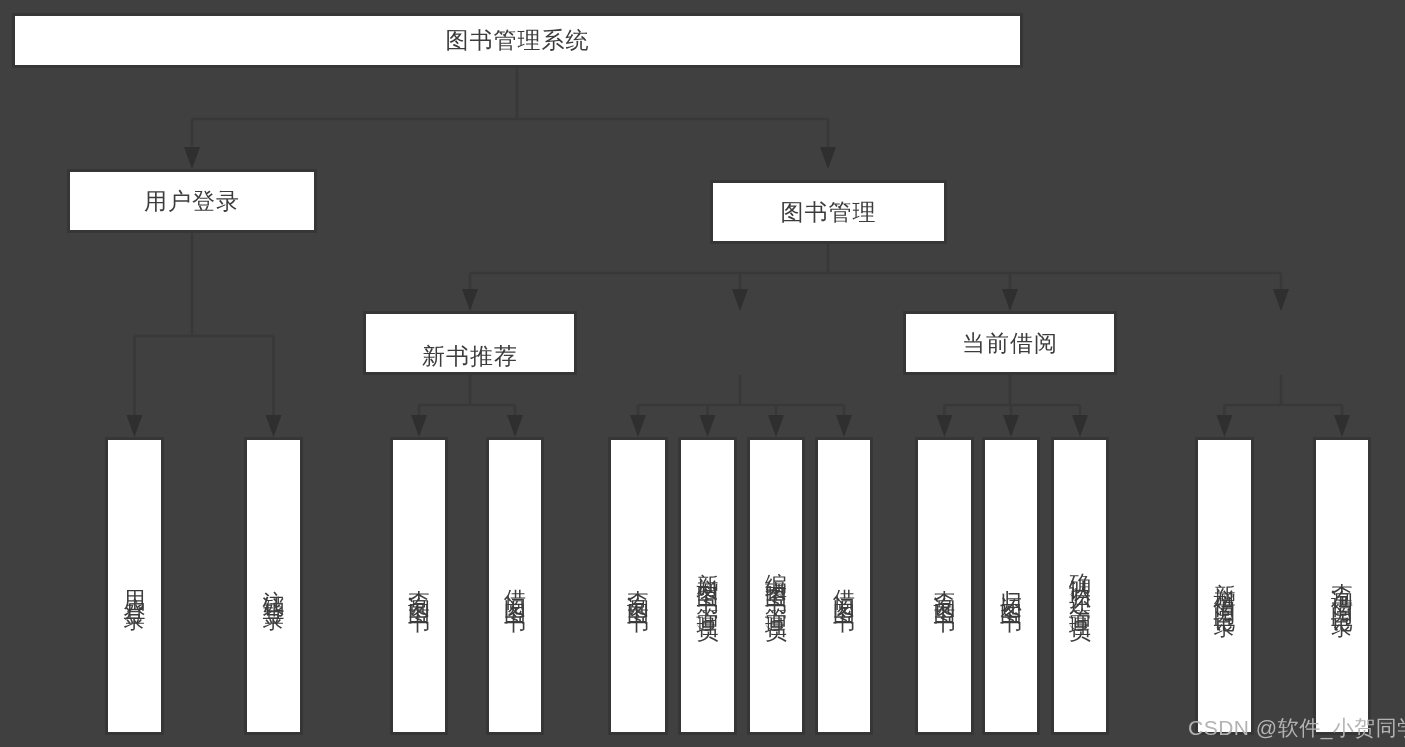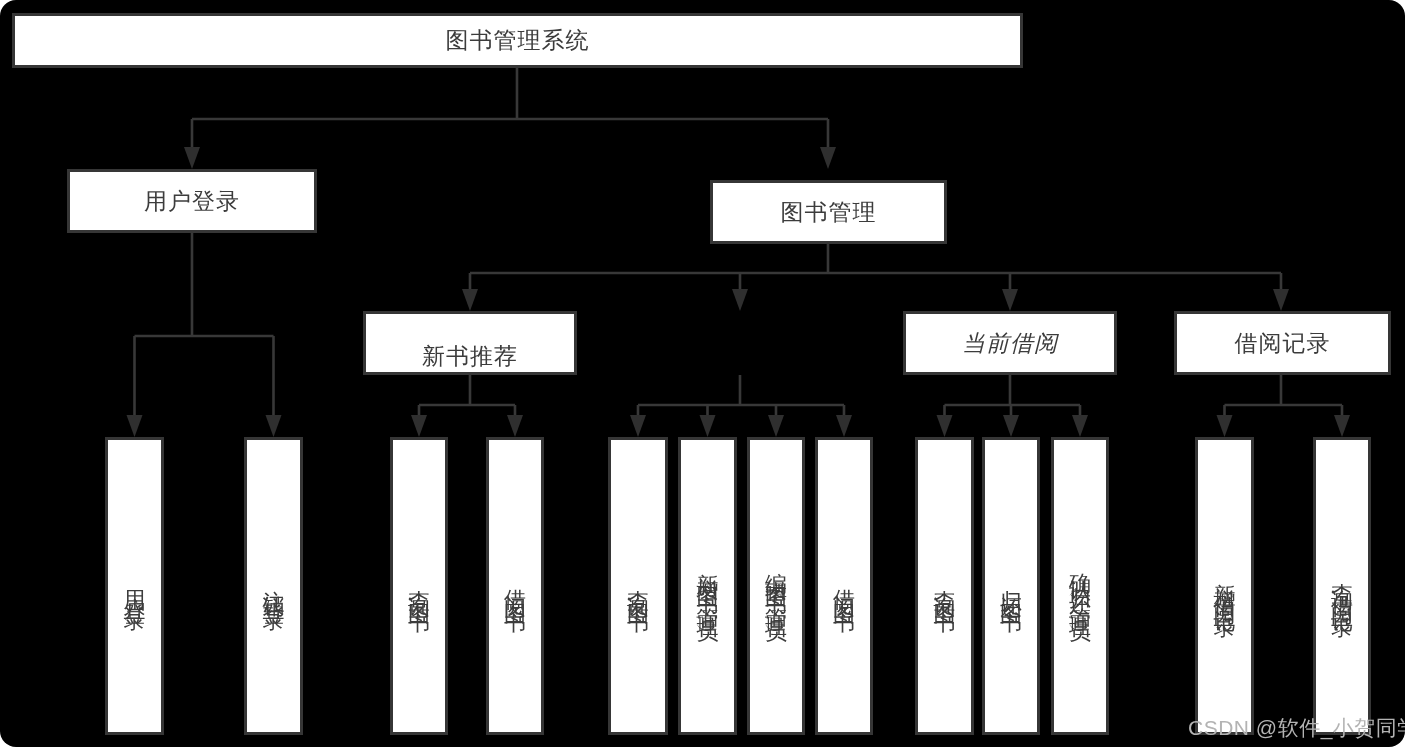--- a/index.html
+++ b/index.html
@@ -5,23 +5,22 @@
   html, body {
     margin: 0;
     padding: 0;
     background: #ffffff;
     font-family: "Liberation Sans", sans-serif;
   }
   .canvas {
     position: relative;
     width: 1405px;
     height: 747px;
-    background: #000000;
+    background: #404040;
     overflow: hidden;
-    border-radius: 16px;
   }
   .connectors {
     position: absolute;
     left: 0; top: 0;
     width: 1405px;
     height: 747px;
     z-index: 1;
   }
   .node {
     position: absolute;
@@ -112,25 +111,22 @@
   <div class="node h-node" style="left:67px; top:169px; width:250px; height:64px;">
     <span>用户登录</span>
   </div>
   <div class="node h-node" style="left:710px; top:180px; width:237px; height:64px;">
     <span>图书管理</span>
   </div>
 
   <div class="node h-node" style="left:363px; top:311px; width:214px; height:64px;align-items:flex-end;">
     <span>新书推荐</span>
   </div>
-  <div class="node h-node" style="left:903px; top:311px; width:214px; height:64px;font-style:italic;">
+  <div class="node h-node" style="left:903px; top:311px; width:214px; height:64px;">
     <span>当前借阅</span>
-  </div>
-  <div class="node h-node" style="left:1174px; top:311px; width:217px; height:64px;">
-    <span>借阅记录</span>
   </div>
 
   <div class="node leaf" style="left:105px; top:437px; width:59px; height:298px;">
     <span>用户登录</span>
   </div>
   <div class="node leaf" style="left:244px; top:437px; width:59px; height:298px;">
     <span>注销登录</span>
   </div>
 
   <div class="node leaf" style="left:390px; top:437px; width:58px; height:298px;">

